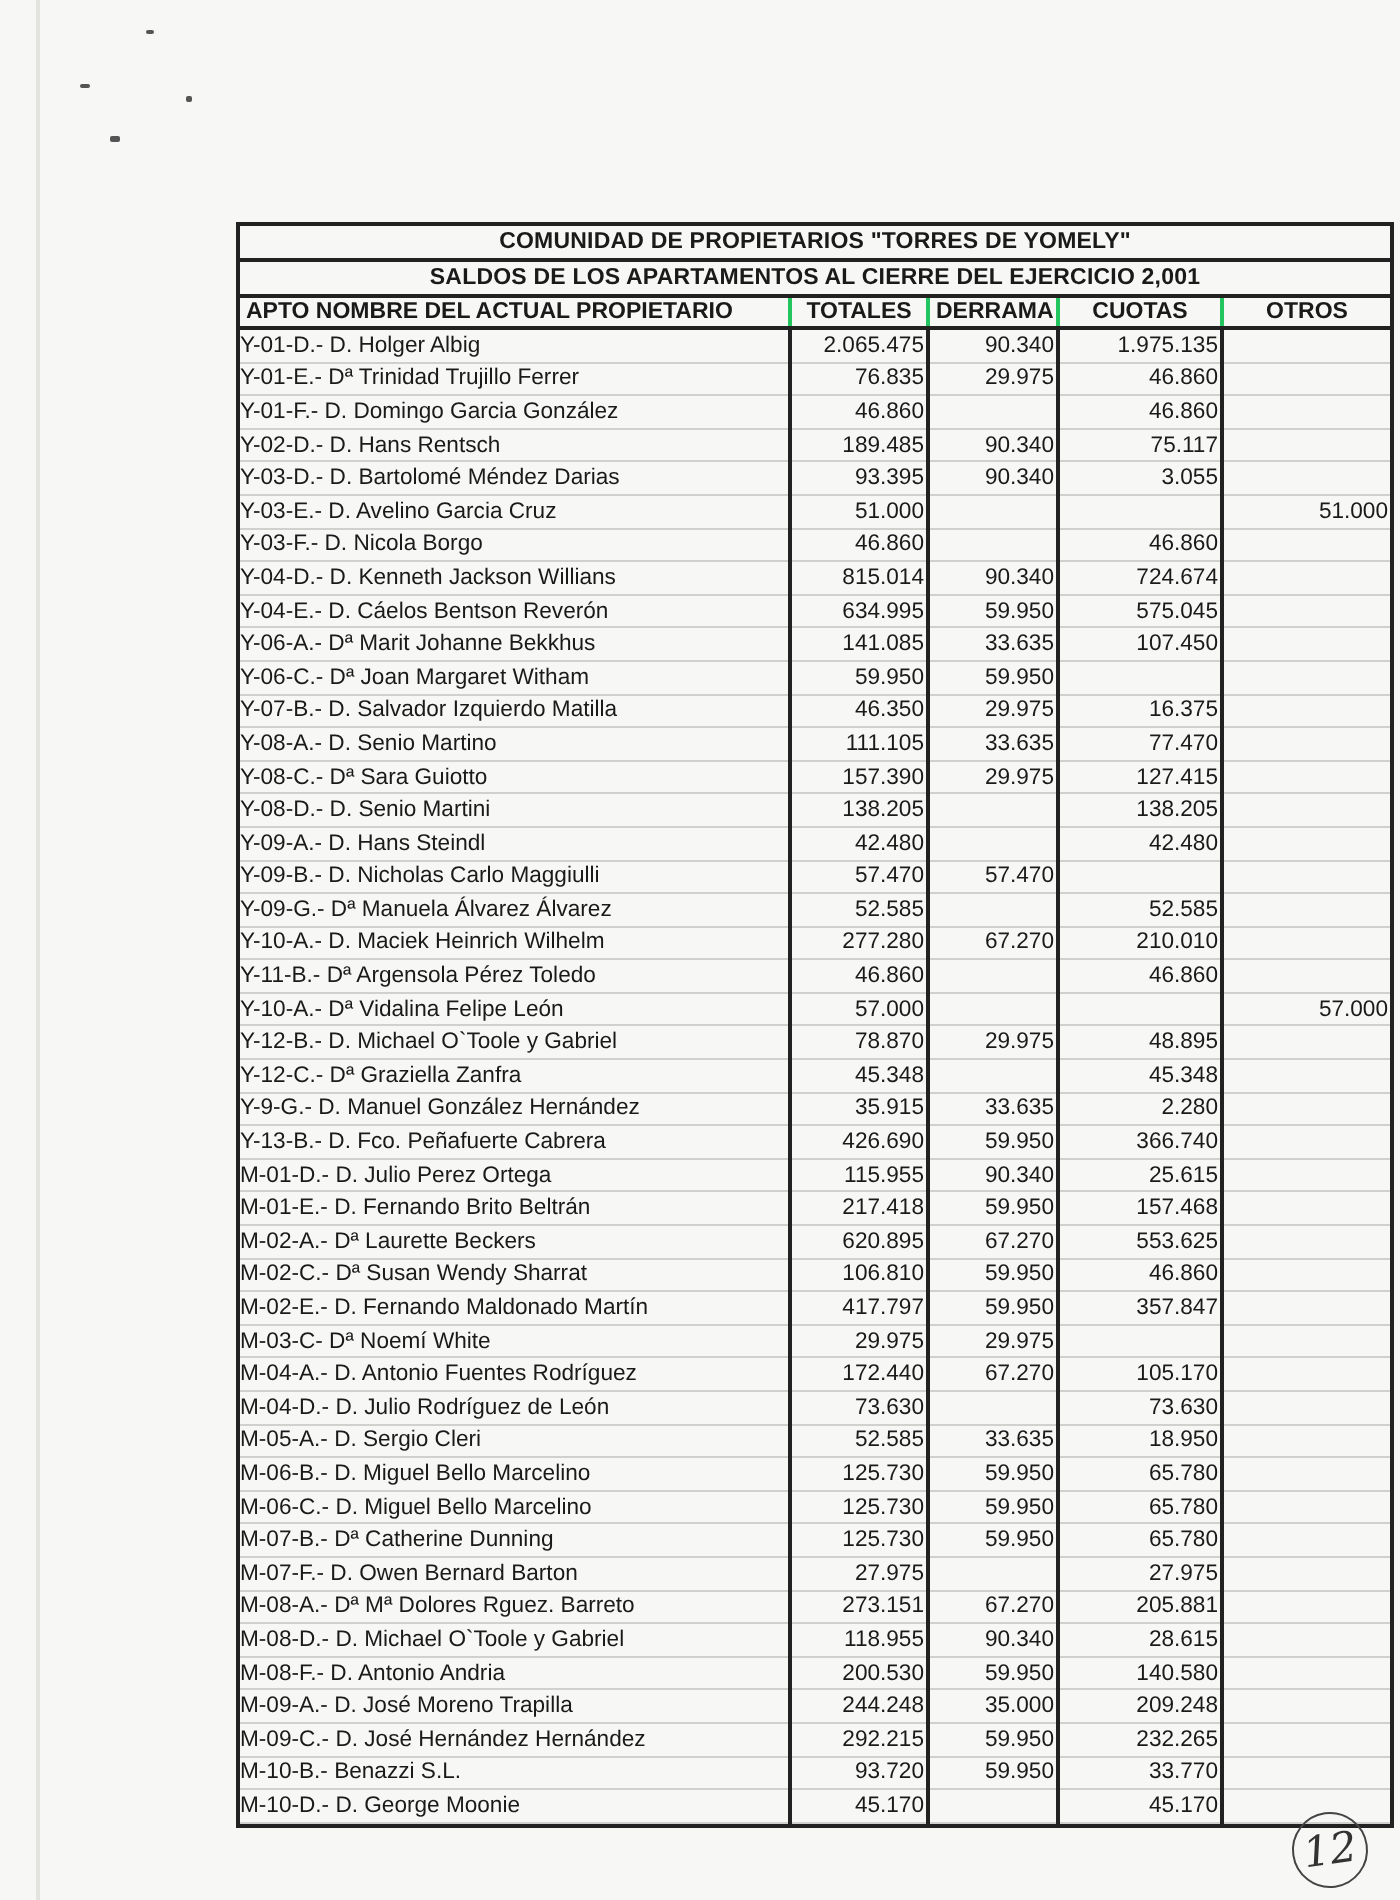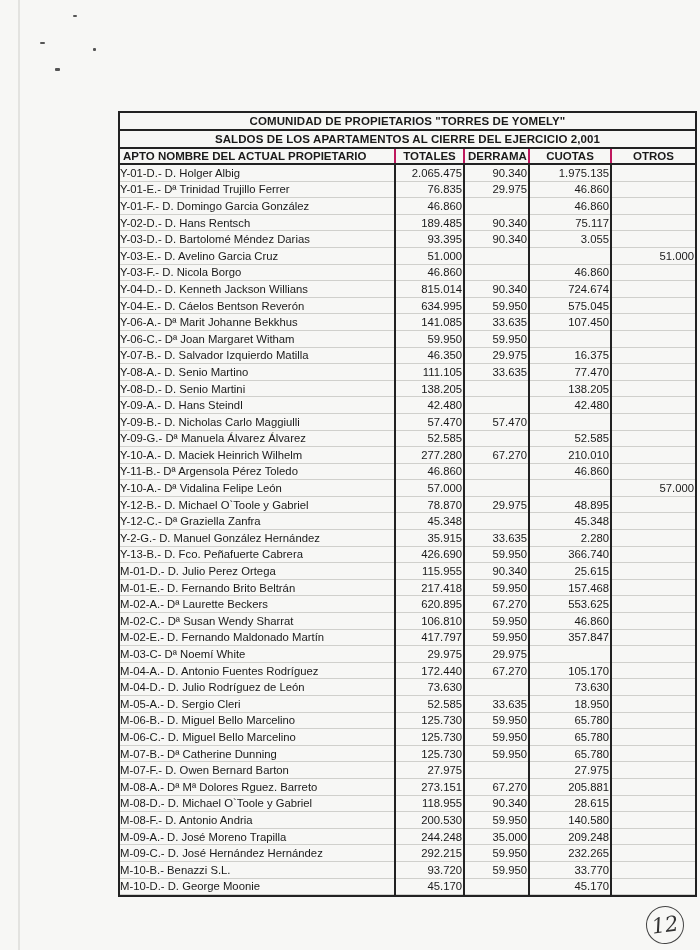--- a/index.html
+++ b/index.html
@@ -30,21 +30,21 @@
     border-collapse: collapse; width: 100%; table-layout: fixed;
     font-size: 11.3px;
   }
   col.c-name { width: 275px; }
   col.c-tot { width: 69px; }
   col.c-der { width: 65px; }
   col.c-cuo { width: 82px; }
   col.c-otr { width: 84px; }
   thead th {
     font-weight: bold; height: 14px; line-height: 14px; padding: 0 3px;
-    border-right: 2px solid #be185d; border-bottom: 2px solid #222;
+    border-right: 2px solid #22c55e; border-bottom: 2px solid #222;
     font-size: 11.5px;
   }
   thead th:last-child { border-right: none; }
   thead th.h-name { text-align: left; }
   tbody td {
     height: 15.6px; line-height: 14px; padding: 0 2px; white-space: nowrap; overflow: hidden;
     border-right: 2px solid #222;
     border-bottom: 1px solid #d0d0cc;
   }
   tbody td:last-child { border-right: none; }
@@ -173,20 +173,27 @@
           <td class="num"></td>
         </tr>
         <tr>
           <td class="name">Y-08-A.- D. Senio Martino</td>
           <td class="num">111.105</td>
           <td class="num">33.635</td>
           <td class="num">77.470</td>
           <td class="num"></td>
         </tr>
         <tr>
+          <td class="name">Y-08-C.- Dª Sara Guiotto</td>
+          <td class="num">157.390</td>
+          <td class="num">29.975</td>
+          <td class="num">127.415</td>
+          <td class="num"></td>
+        </tr>
+        <tr>
           <td class="name">Y-08-D.- D. Senio Martini</td>
           <td class="num">138.205</td>
           <td class="num"></td>
           <td class="num">138.205</td>
           <td class="num"></td>
         </tr>
         <tr>
           <td class="name">Y-09-A.- D. Hans Steindl</td>
           <td class="num">42.480</td>
           <td class="num"></td>
@@ -236,21 +243,21 @@
           <td class="num"></td>
         </tr>
         <tr>
           <td class="name">Y-12-C.- Dª Graziella Zanfra</td>
           <td class="num">45.348</td>
           <td class="num"></td>
           <td class="num">45.348</td>
           <td class="num"></td>
         </tr>
         <tr>
-          <td class="name">Y-2-G.- D. Manuel González Hernández</td>
+          <td class="name">Y-9-G.- D. Manuel González Hernández</td>
           <td class="num">35.915</td>
           <td class="num">33.635</td>
           <td class="num">2.280</td>
           <td class="num"></td>
         </tr>
         <tr>
           <td class="name">Y-13-B.- D. Fco. Peñafuerte Cabrera</td>
           <td class="num">426.690</td>
           <td class="num">59.950</td>
           <td class="num">366.740</td>

